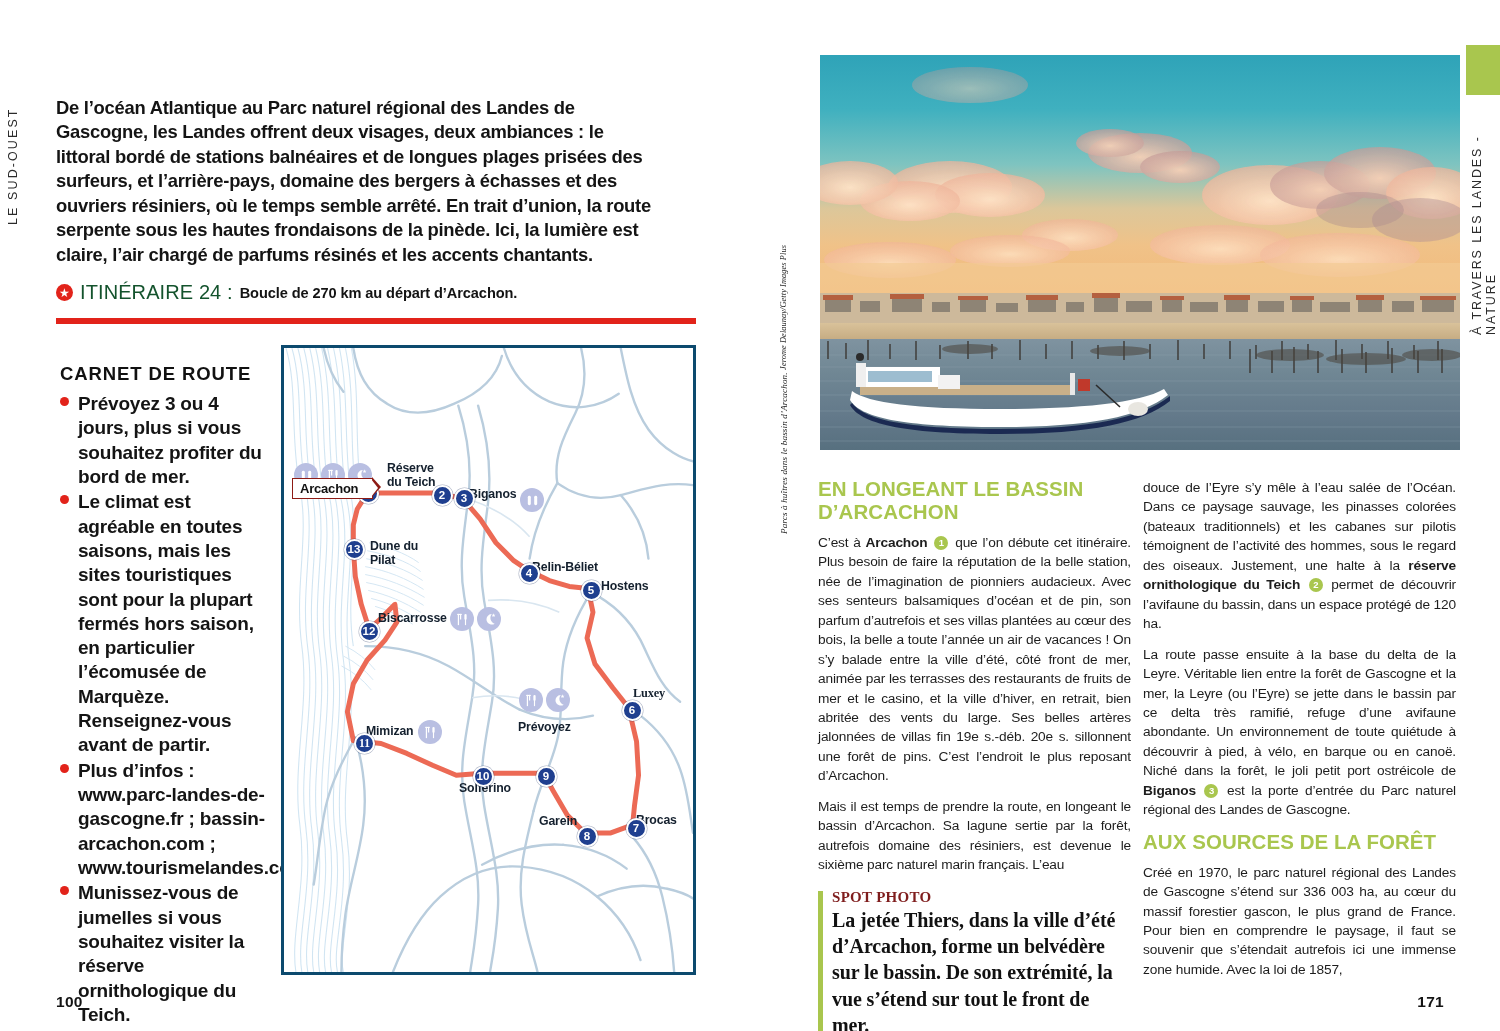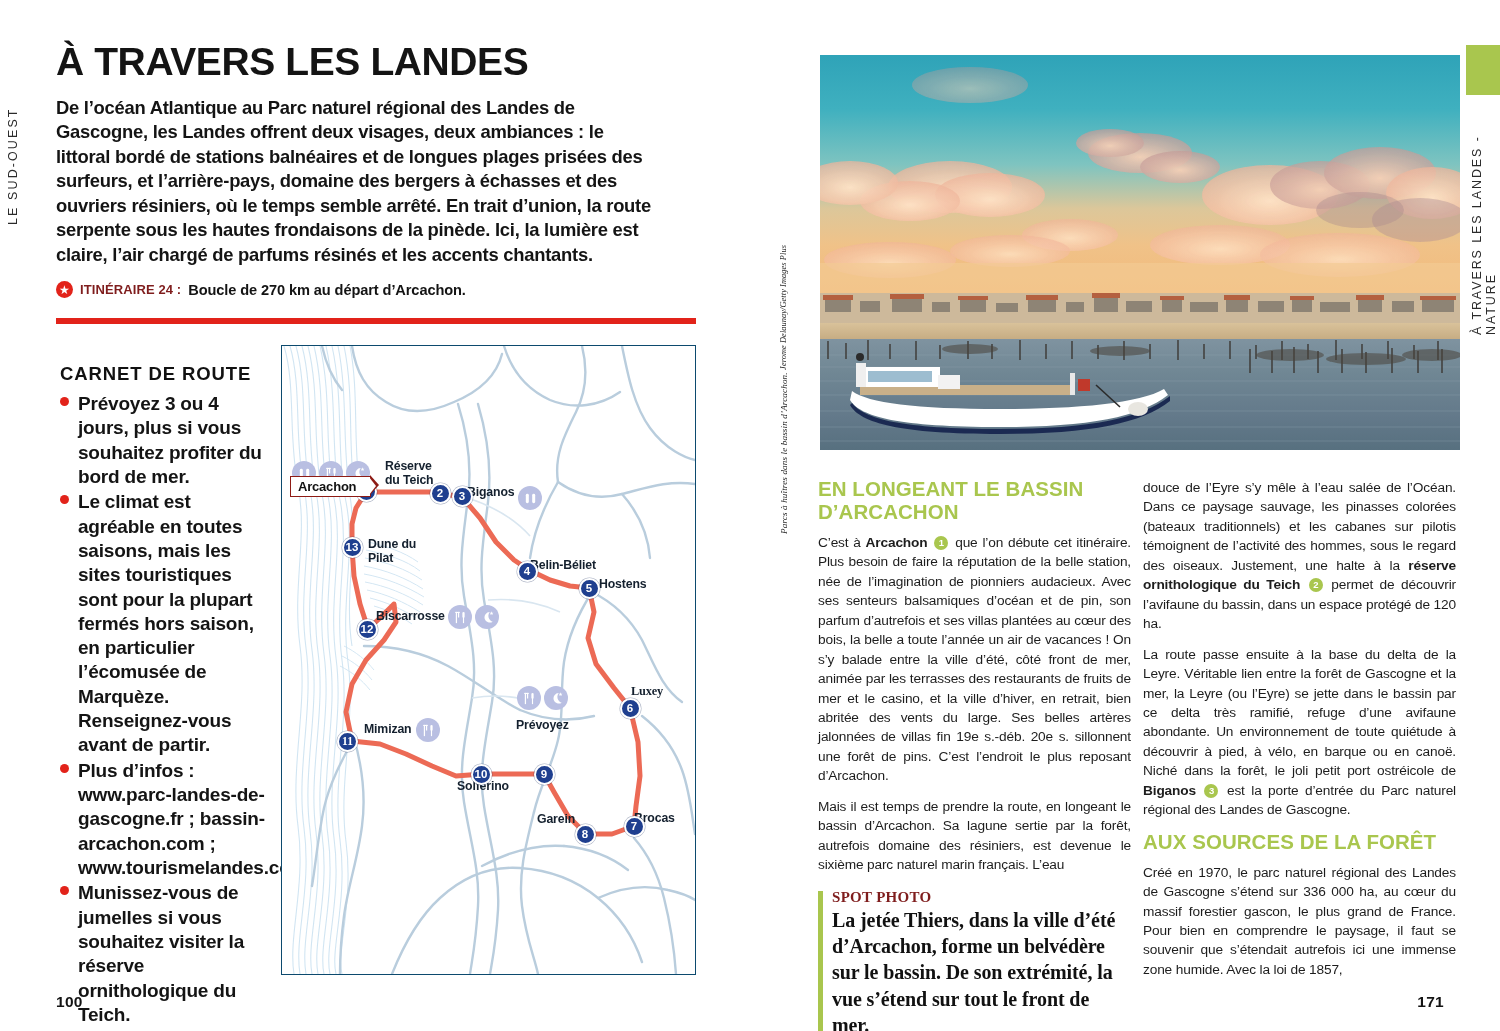--- a/index.html
+++ b/index.html
@@ -54,21 +54,21 @@
   .itin-row {
     position:absolute; left:56px; top:281px; width:640px;
     display:flex; align-items:center; gap:7px;
   }
   .star-badge {
     width:17px; height:17px; border-radius:50%;
     background:#e2231a; color:#fff; flex:0 0 auto;
     display:flex; align-items:center; justify-content:center;
     font-size:12px; line-height:1;
   }
-  .itin-label { color:#7f1d1d; font-weight:bold; font-size:13px; letter-spacing:0.1px;}
+  .itin-label { color:#14532d; font-weight:normal; font-size:20px; letter-spacing:0.1px;}
   .itin-text { color:#141414; font-weight:bold; font-size:14.6px; letter-spacing:-0.1px;}
 
   .red-rule {
     position:absolute; left:56px; top:318px; width:640px; height:6px; background:#e2231a;
   }
 
   
   .carnet {
     position:absolute; left:60px; top:363px; width:210px;
   }
@@ -93,21 +93,21 @@
     font-size:15.5px; font-weight:bold; color:#141414; letter-spacing:0.3px;
   }
   .pagenum-right {
     position:absolute; right:56px; bottom:20px;
     font-size:15.5px; font-weight:bold; color:#141414; letter-spacing:0.3px;
   }
 
   
   .map-wrap {
     position:absolute; left:281px; top:345px; width:415px; height:630px;
-    border:1px solid #0c4a6e; background:#ffffff; overflow:hidden;
+    border:3px solid #0c4a6e; background:#ffffff; overflow:hidden;
   }
   .map-svg { position:absolute; inset:0; width:100%; height:100%; }
 
   .map-label {
     position:absolute; font-size:12.3px; font-weight:bold; color:#14202e;
     line-height:1.12; white-space:pre; letter-spacing:-0.15px;
   }
   .marker {
     position:absolute; width:21px; height:21px; border-radius:50%;
     background:#1f3f8f; border:2px solid #ffffff;
@@ -197,21 +197,20 @@
 </style>
 </head>
 <body>
 
 <div id="page">
 
   <div class="page-left">
 
     <div class="vtab-left">LE SUD-OUEST</div>
 
-    <h1 class="headline">À TRAVERS LES LANDES</h1>
 
     <p class="intro">De l’océan Atlantique au Parc naturel régional des Landes de Gascogne, les Landes offrent deux visages, deux ambiances : le littoral bordé de stations balnéaires et de longues plages prisées des surfeurs, et l’arrière-pays, domaine des bergers à échasses et des ouvriers résiniers, où le temps semble arrêté. En trait d’union, la route serpente sous les hautes frondaisons de la pinède. Ici, la lumière est claire, l’air chargé de parfums résinés et les accents chantants.</p>
 
     <div class="itin-row">
       <span class="star-badge">★</span>
       <span class="itin-label">ITINÉRAIRE 24 :</span>
       <span class="itin-text">Boucle de 270 km au départ d’Arcachon.</span>
     </div>
 
     <div class="red-rule"></div>
@@ -405,21 +404,21 @@
           <div class="marker" style="left: 73.5px; top: 134.5px;">1</div>
           <div class="marker" style="left: 147.5px; top: 136.5px;">2</div>
           <div class="marker" style="left: 169.5px; top: 139.5px;">3</div>
           <div class="marker" style="left: 234.5px; top: 214.5px;">4</div>
           <div class="marker" style="left: 296.5px; top: 231.5px;">5</div>
           <div class="marker" style="left: 337.5px; top: 351.5px;">6</div>
           <div class="marker" style="left: 341.5px; top: 469.5px;">7</div>
           <div class="marker" style="left: 292.5px; top: 477.5px;">8</div>
           <div class="marker" style="left: 251.5px; top: 417.5px;">9</div>
           <div class="marker" style="left: 188.5px; top: 417.5px;">10</div>
-          <div class="marker" style="left: 55px; top: 384.5px; font-family: Liberation Serif, serif;">11</div>
+          <div class="marker" style="left: 70px; top: 384.5px; font-family: Liberation Serif, serif;">11</div>
           <div class="marker" style="left: 74.5px; top: 272.5px;">12</div>
           <div class="marker" style="left: 59.5px; top: 190.5px;">13</div>
         </div>
 
       <div class="city-flag" id="city-flag" style="left:8px; top:130px;">Arcachon</div>
     </div>
 
     <div class="pagenum-left">100</div>
   </div>
 
@@ -605,17 +604,17 @@
     <div class="spotbox">
       <div class="spot-title">SPOT PHOTO</div>
       <div class="spot-body">La jetée Thiers, dans la ville d’été d’Arcachon, forme un belvédère sur le bassin. De son extrémité, la vue s’étend sur tout le front de mer.</div>
     </div>
   </div>
 
   <div class="col col-b">
     <p class="body-p" id="pb1">douce de l’Eyre s’y mêle à l’eau salée de l’Océan. Dans ce paysage sauvage, les pinasses colorées (bateaux traditionnels) et les cabanes sur pilotis témoignent de l’activité des hommes, sous le regard des oiseaux. Justement, une halte à la <b>réserve ornithologique du Teich</b> <span class="inline-badge">2</span> permet de découvrir l’avifaune du bassin, dans un espace protégé de 120 ha.</p>
     <p class="body-p" id="pb2">La route passe ensuite à la base du delta de la Leyre. Véritable lien entre la forêt de Gascogne et la mer, la Leyre (ou l’Eyre) se jette dans le bassin par ce delta très ramifié, refuge d’une avifaune abondante. Un environnement de toute quiétude à découvrir à pied, à vélo, en barque ou en canoë. Niché dans la forêt, le joli petit port ostréicole de <b>Biganos</b> <span class="inline-badge">3</span> est la porte d’entrée du Parc naturel régional des Landes de Gascogne.</p>
     <h2 class="sect-head">AUX SOURCES DE LA FORÊT</h2>
-    <p class="body-p">Créé en 1970, le parc naturel régional des Landes de Gascogne s’étend sur 336 000 ha, au cœur du massif forestier gascon, le plus grand de France. Pour bien en comprendre le paysage, il faut se souvenir que s’étendait autrefois ici une immense zone humide. Avec la loi de 1857,</p>
+    <p class="body-p">Créé en 1970, le parc naturel régional des Landes de Gascogne s’étend sur 336 003 ha, au cœur du massif forestier gascon, le plus grand de France. Pour bien en comprendre le paysage, il faut se souvenir que s’étendait autrefois ici une immense zone humide. Avec la loi de 1857,</p>
   </div>
 
   <div class="pagenum-right">171</div>
 </div>
 
 </body></html>

